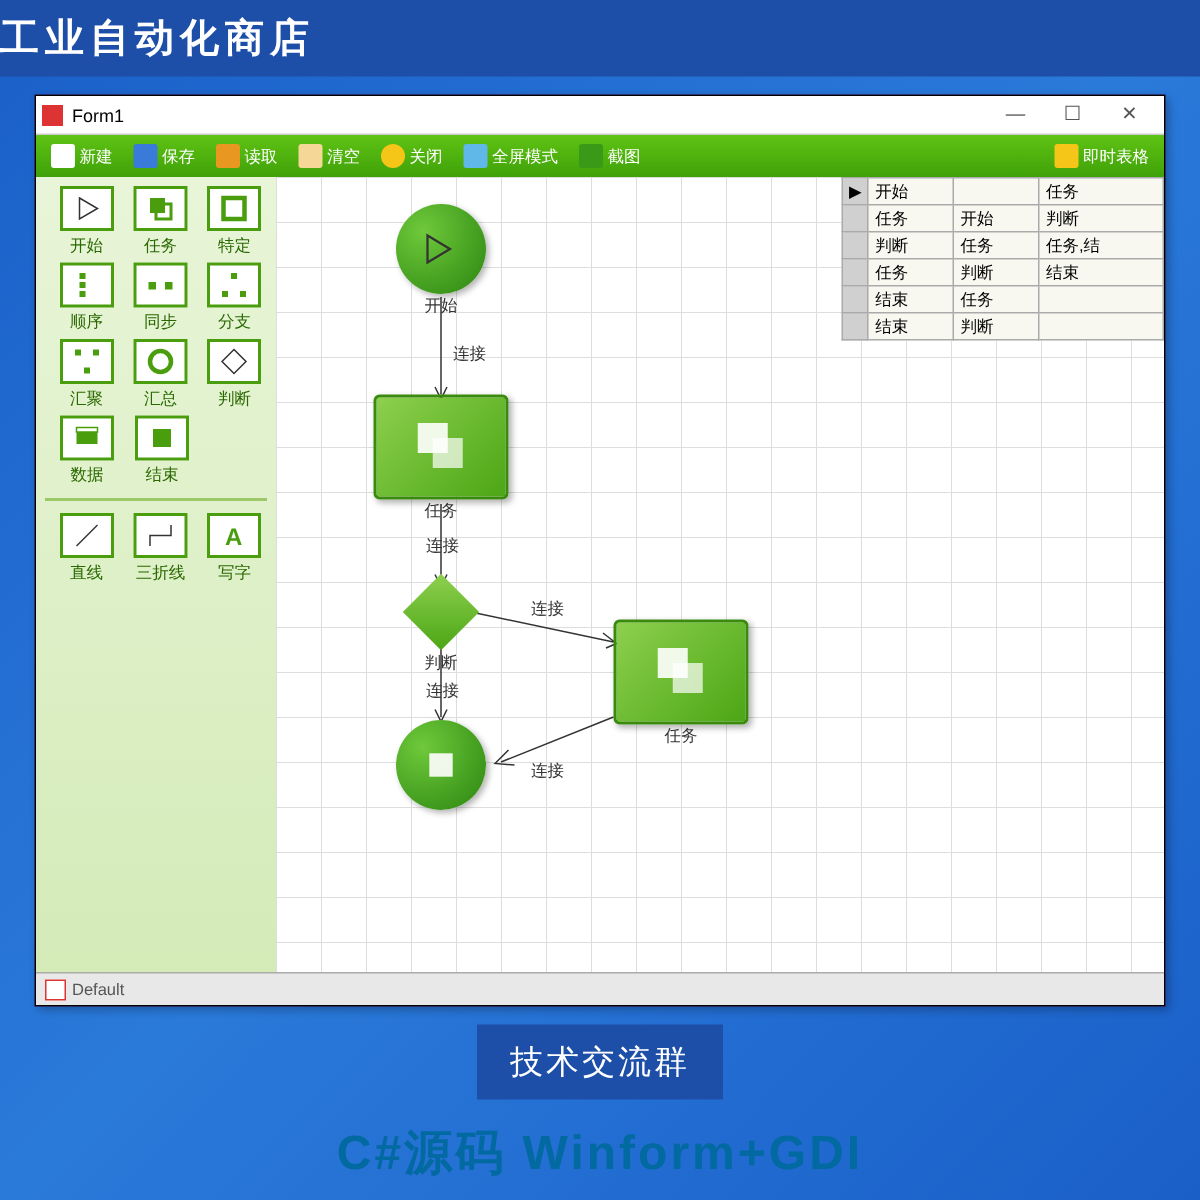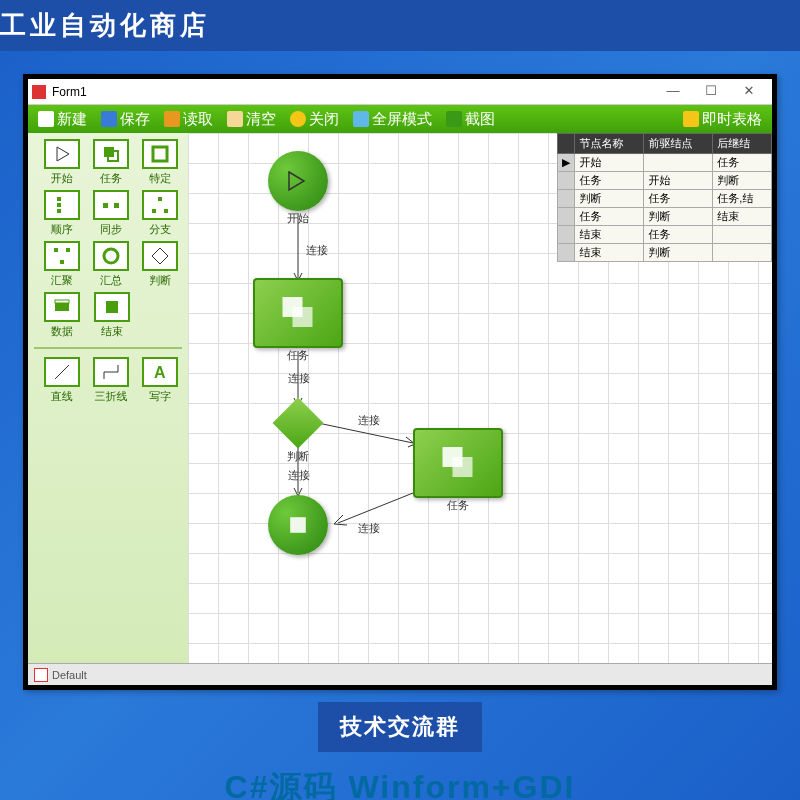--- a/index.html
+++ b/index.html
@@ -1,24 +1,24 @@
 <!DOCTYPE html>
 <html><head>
 <meta charset="utf-8">
 <style>
 *{margin:0;padding:0;box-sizing:border-box;font-family:"Microsoft YaHei",Arial,sans-serif}
 body{width:800px;height:800px;background:linear-gradient(135deg,#1a5fc8 0%,#2a7ada 50%,#1a5fc8 100%);display:flex;flex-direction:column;align-items:center;overflow:hidden}
 .top-banner{width:100%;background:#1e4fa8;color:#fff;font-size:26px;font-weight:bold;text-align:left;padding:8px 0;letter-spacing:4px}
-.window{margin-top:23px;width:754px;background:#8b5cf6;border:5px solid #000000;box-shadow:2px 2px 6px rgba(0,0,0,.3)}
+.window{margin-top:12px;width:754px;background:#8b5cf6;border:1px solid #000000;box-shadow:2px 2px 6px rgba(0,0,0,.3)}
 .titlebar{height:26px;background:#fff;border-bottom:1px solid #ccc;display:flex;align-items:center;padding:0 4px;font-size:12px}
 .titlebar .app-icon{width:14px;height:14px;background:#d33;margin-right:6px}
 .titlebar .title{flex:1}
 .titlebar .wbtn{width:38px;height:20px;text-align:center;line-height:18px;font-size:13px;color:#555}
 .toolbar{height:28px;background:linear-gradient(#5fc314,#3fa108);display:flex;align-items:center;padding:0 4px;gap:2px}
-.tb-item{display:flex;align-items:center;color:#fff;font-size:15px;padding:0 6px;gap:3px;cursor:pointer}
+.tb-item{display:flex;align-items:center;color:#fff;font-size:11px;padding:0 6px;gap:3px;cursor:pointer}
 .tb-icon{width:16px;height:16px;background:#fff;border-radius:2px}
 .content{display:flex;height:530px;background:#e8e8e8}
 .palette{width:160px;background:linear-gradient(180deg,#e8f5d8,#d4ebb8);padding:6px;display:flex;flex-direction:column;gap:4px}
 .palette-row{display:flex;gap:6px;justify-content:flex-start;padding-left:6px}
 .pcell{width:44px;display:flex;flex-direction:column;align-items:center;gap:2px;cursor:pointer}
 .pcell .pic{width:36px;height:30px;border:2px solid #4a9e0e;background:#fff;display:flex;align-items:center;justify-content:center}
 .pcell .pic svg{width:20px;height:20px}
 .pcell .lbl{font-size:11px;color:#2a6800}
 .palette-sep{height:2px;background:#9cc86a;margin:4px 0}
 .canvas{flex:1;background:#fff;position:relative;background-image:linear-gradient(#ddd 1px,transparent 1px),linear-gradient(90deg,#ddd 1px,transparent 1px);background-size:30px 30px}
@@ -28,21 +28,21 @@
 .node-diamond{width:36px;height:36px;background:linear-gradient(135deg,#8dd04e,#4ca615);transform:rotate(45deg)}
 .edge-label{position:absolute;font-size:11px;color:#333}
 .table-panel{position:absolute;top:0;right:0;width:215px;background:#fff}
 .table-panel table{width:100%;border-collapse:collapse;font-size:11px}
 .table-panel th{background:#3a3a3a;color:#fff;padding:2px 4px;text-align:left;border:1px solid #666;font-weight:normal}
 .table-panel td{border:1px solid #aaa;padding:1px 4px;background:#f8f8f0;height:16px}
 .table-panel td.rowhead{background:#d0d0d0;width:14px}
 .statusbar{height:22px;background:#e8e8e8;border-top:1px solid #aaa;display:flex;align-items:center;padding:4px 6px;font-size:11px;color:#555;gap:4px}
 .statusbar .sicon{width:14px;height:14px;background:#fff;border:1px solid #d33}
 .tags{display:flex;gap:20px;margin-top:12px}
-.tag{background:#1e4fa8;color:#fff;font-size:22px;font-weight:bold;padding:10px 22px;letter-spacing:2px}
+.tag{background:#1e4fa8;color:#fff;font-size:22px;font-weight:normal;padding:10px 22px;letter-spacing:2px}
 .footer{color:#0369a1;font-size:32px;font-weight:bold;margin-top:14px;letter-spacing:2px}
 svg line,svg path{stroke:#333;stroke-width:1;fill:none}
 </style>
 </head>
 <body>
 
 <div class="top-banner">工业自动化商店</div>
 
 <div class="window">
   <div class="titlebar">
@@ -282,26 +282,20 @@
         <div class="node-circle">
             <svg width="26" height="26" viewBox="0 0 20 20">
               <rect x="4" y="4" width="12" height="12" fill="#fff" opacity=".9"></rect>
             </svg>
           </div>
       </div>
 
       <div class="table-panel">
         <table>
           <tbody>
-              <tr>
-            <th style="width:14px"></th>
-            <th>节点名称</th>
-            <th>前驱结点</th>
-            <th>后继结</th>
-          </tr>
           <tr>
                 <td class="rowhead">▶</td>
                 <td>开始</td>
                 <td></td>
                 <td>任务</td>
               </tr>
           <tr>
                 <td class="rowhead"></td>
                 <td>任务</td>
                 <td>开始</td>

